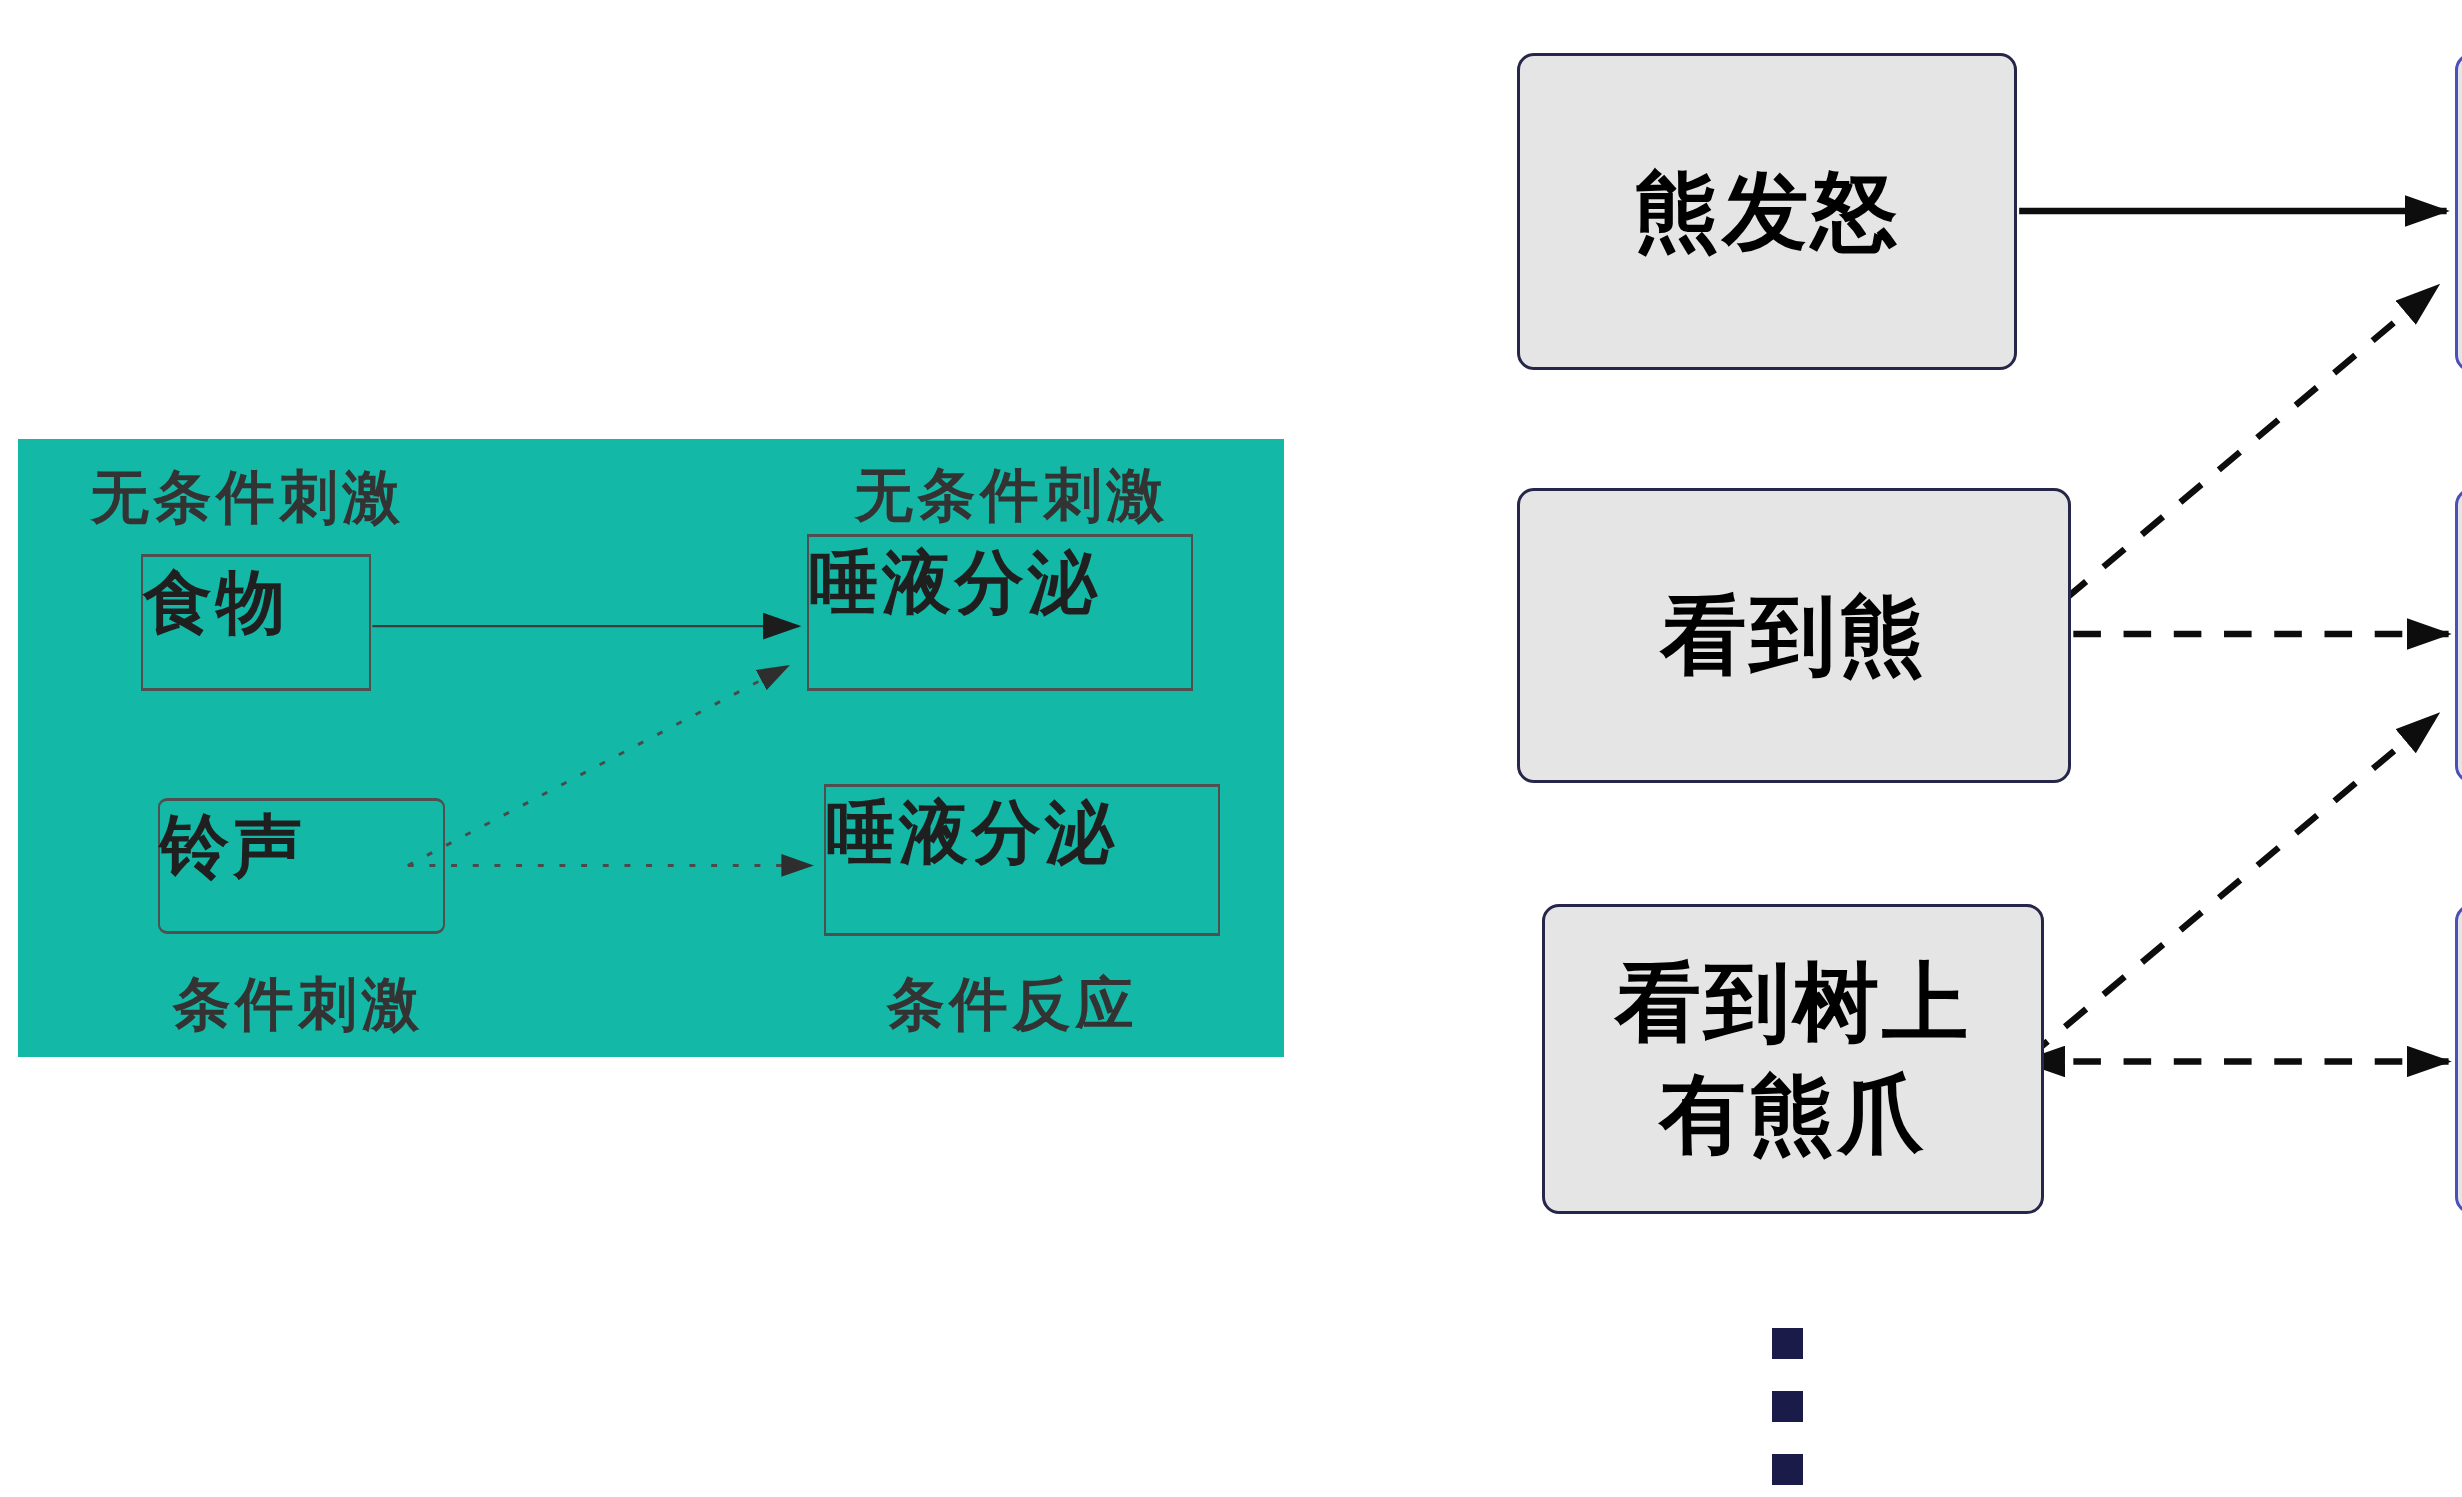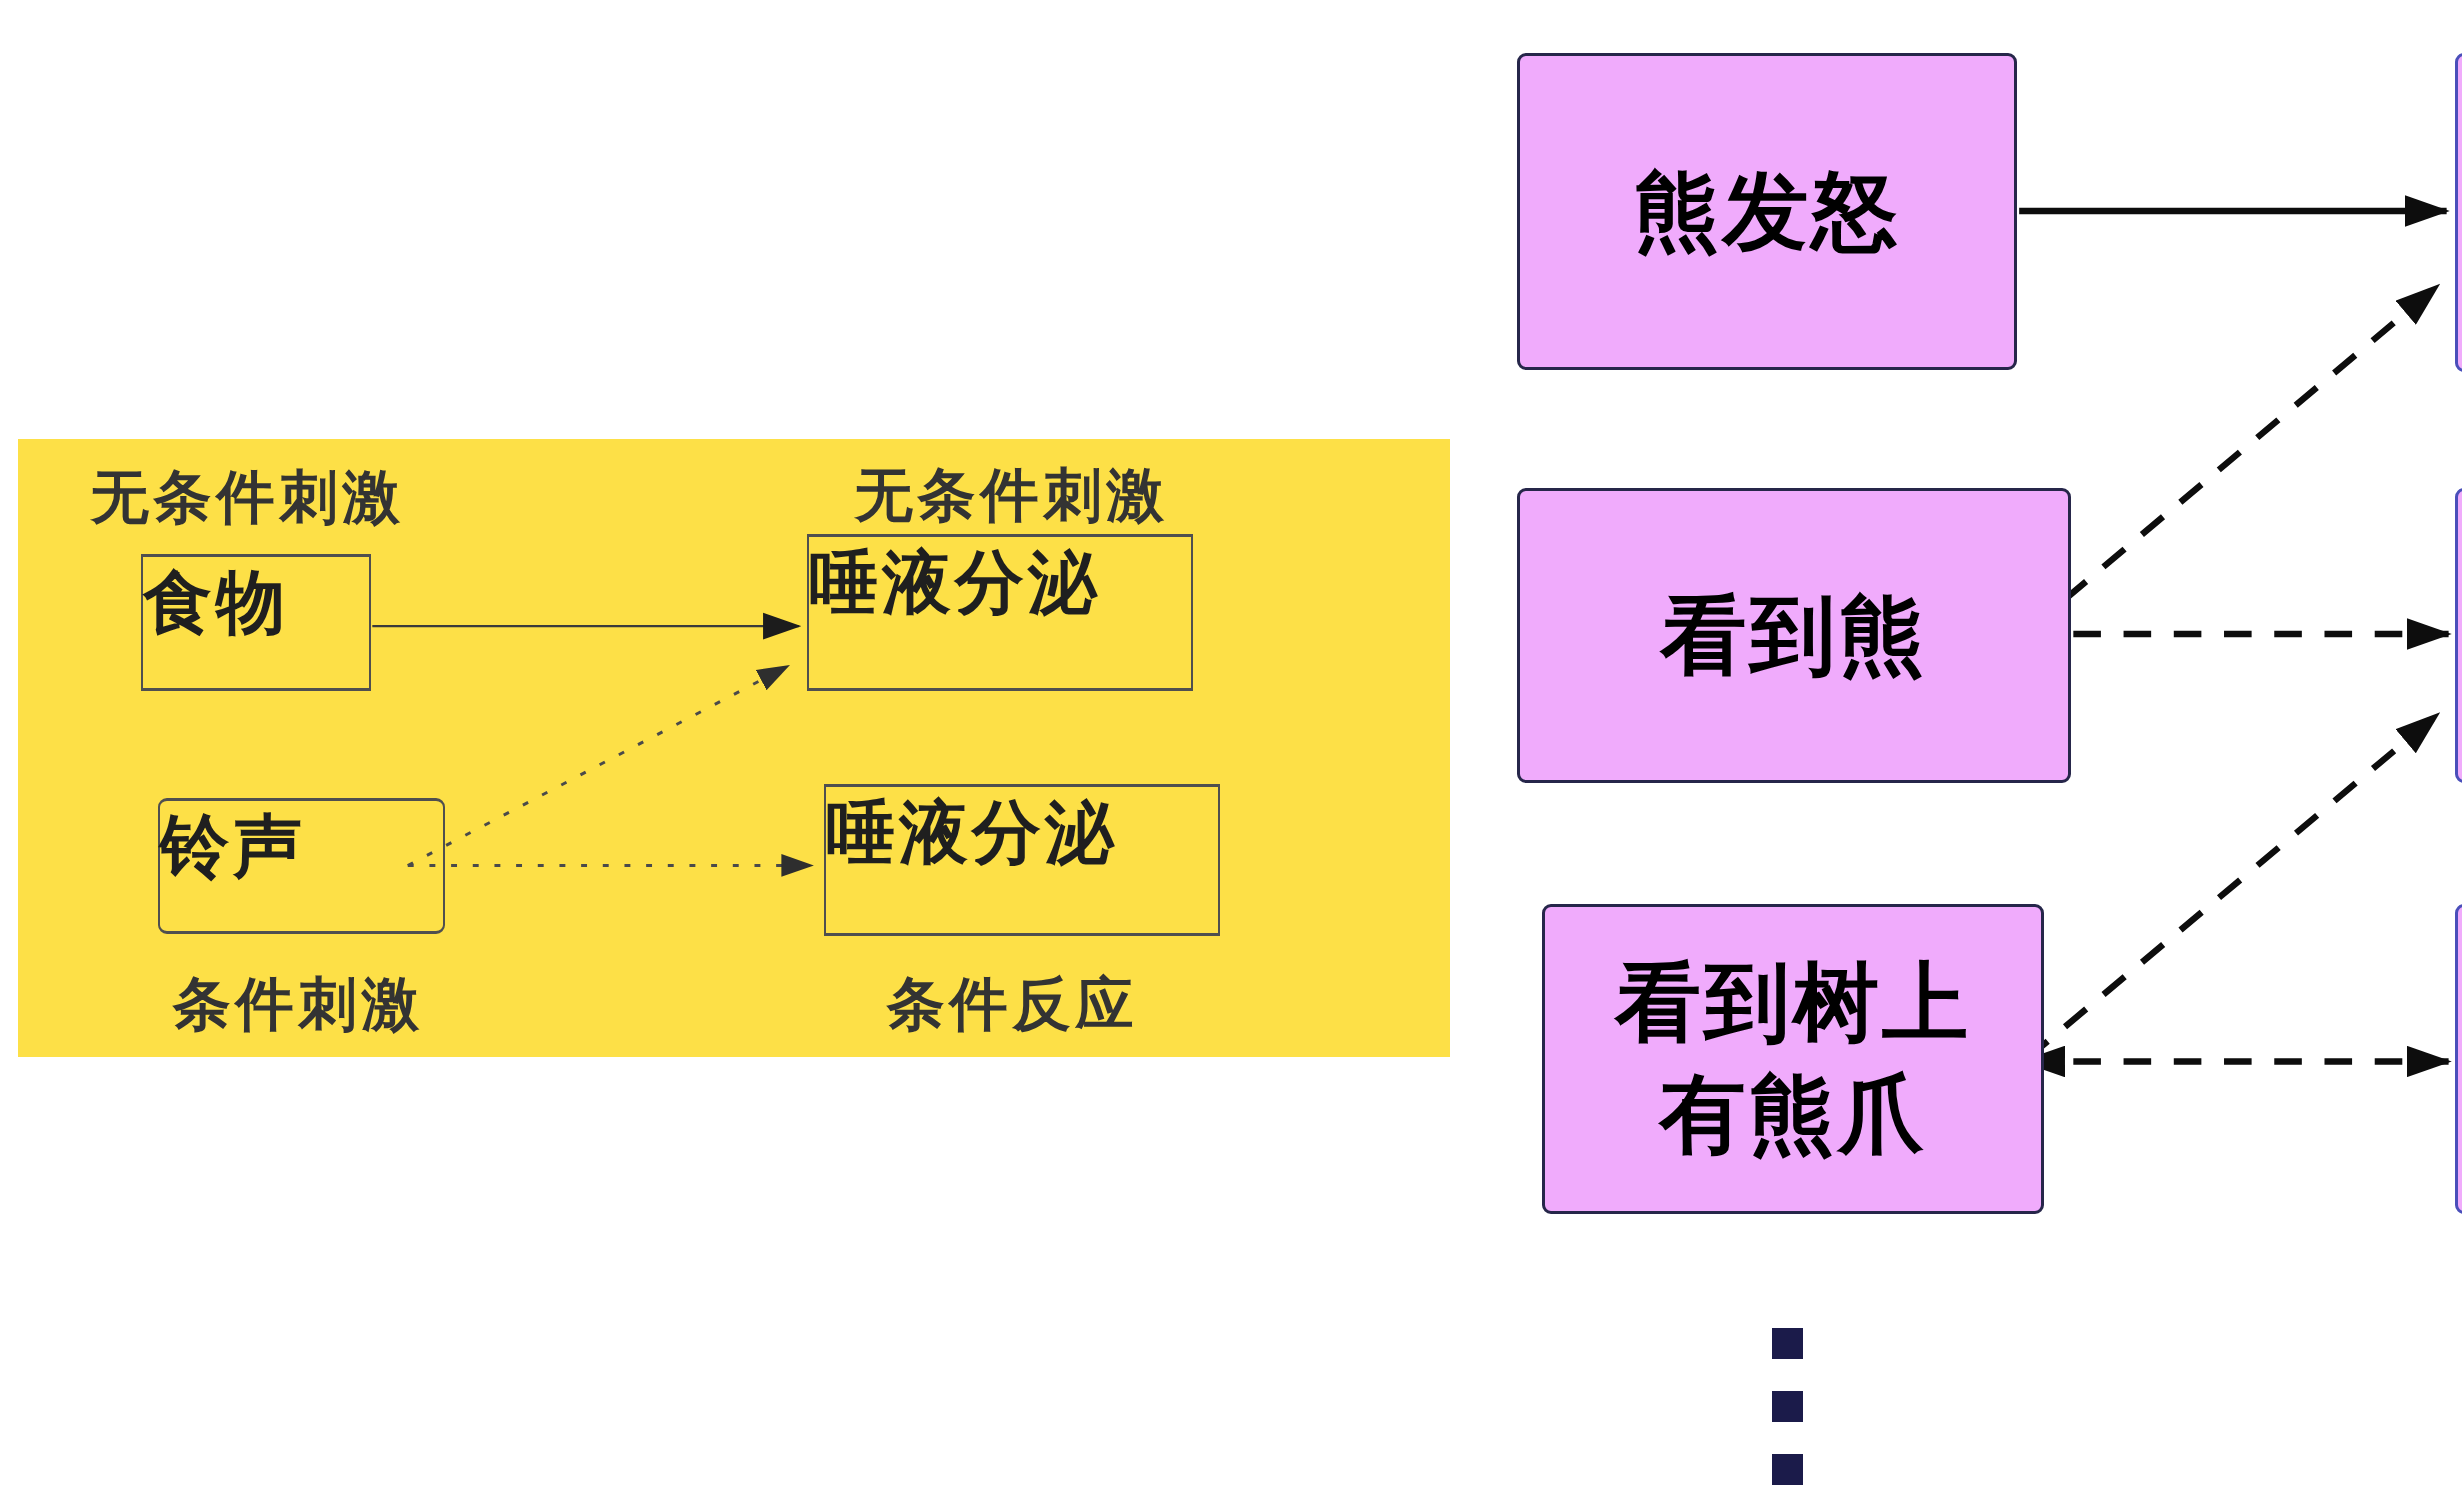--- a/index.html
+++ b/index.html
@@ -2,42 +2,42 @@
 <html style="font-size:7.9px"><head>
 <meta charset="utf-8">
 <style>
   html,body{margin:0;padding:0;background:#ffffff;}
   .canvas{
     position:relative;width:3306px;height:1498px;background:#ffffff;overflow:hidden;
     font-family:"Liberation Sans", sans-serif;
   }
   
   .panel{
-    position:absolute;left:17.7px;top:439px;width:1432px;height:618px;
-    background:#fde047;
+    position:absolute;left:17.7px;top:439px;width:1266px;height:618px;
+    background:#14b8a6;
   }
   .plabel{
     position:absolute;color:#333333;font-weight:700;font-size:58px;
     letter-spacing:4.9px;white-space:nowrap;
   }
   .lbl-us{left:91px;top:459px;}
   .lbox{
     position:absolute;border:2.5px solid #4f4f4f;background:transparent;box-sizing:border-box;
     display:flex;align-items:flex-start;
     color:#1f1f1f;font-weight:700;font-size:69px;letter-spacing:3.9px;
     border-top-width:3.4px;border-bottom-width:3.4px;
   }
   .box-food{left:141px;top:554px;width:230px;height:137px;}
   .box-saliva-top{left:807px;top:534px;width:386px;height:157px;}
   .box-bell{left:158px;top:798px;width:287px;height:136px;border-radius:9px;}
   .box-saliva-bottom{left:824px;top:784px;width:396px;height:152px;}
 
   
   .rbox{
-    position:absolute;background:#f0abfc;box-sizing:border-box;border-radius:9px;
+    position:absolute;background:#e5e5e5;box-sizing:border-box;border-radius:17px;
     display:flex;align-items:center;justify-content:center;text-align:center;
     color:#000000;font-weight:700;font-size:86px;letter-spacing:3px;
     white-space:pre-line;line-height:1.3;
   }
   .rbox.dark{border:3.4px solid #26264a;}
   .rbox.blue{border:3.4px solid #4a4fba;}
   .box-bear-angry{left:1517px;top:53px;width:500px;height:317px;}
   .box-reward{left:2455px;top:53px;width:495px;height:319px;}
   .box-see-bear{left:1517px;top:488px;width:554px;height:295px;}
   .box-value-next{left:2455px;top:488px;width:495px;height:295px;}

